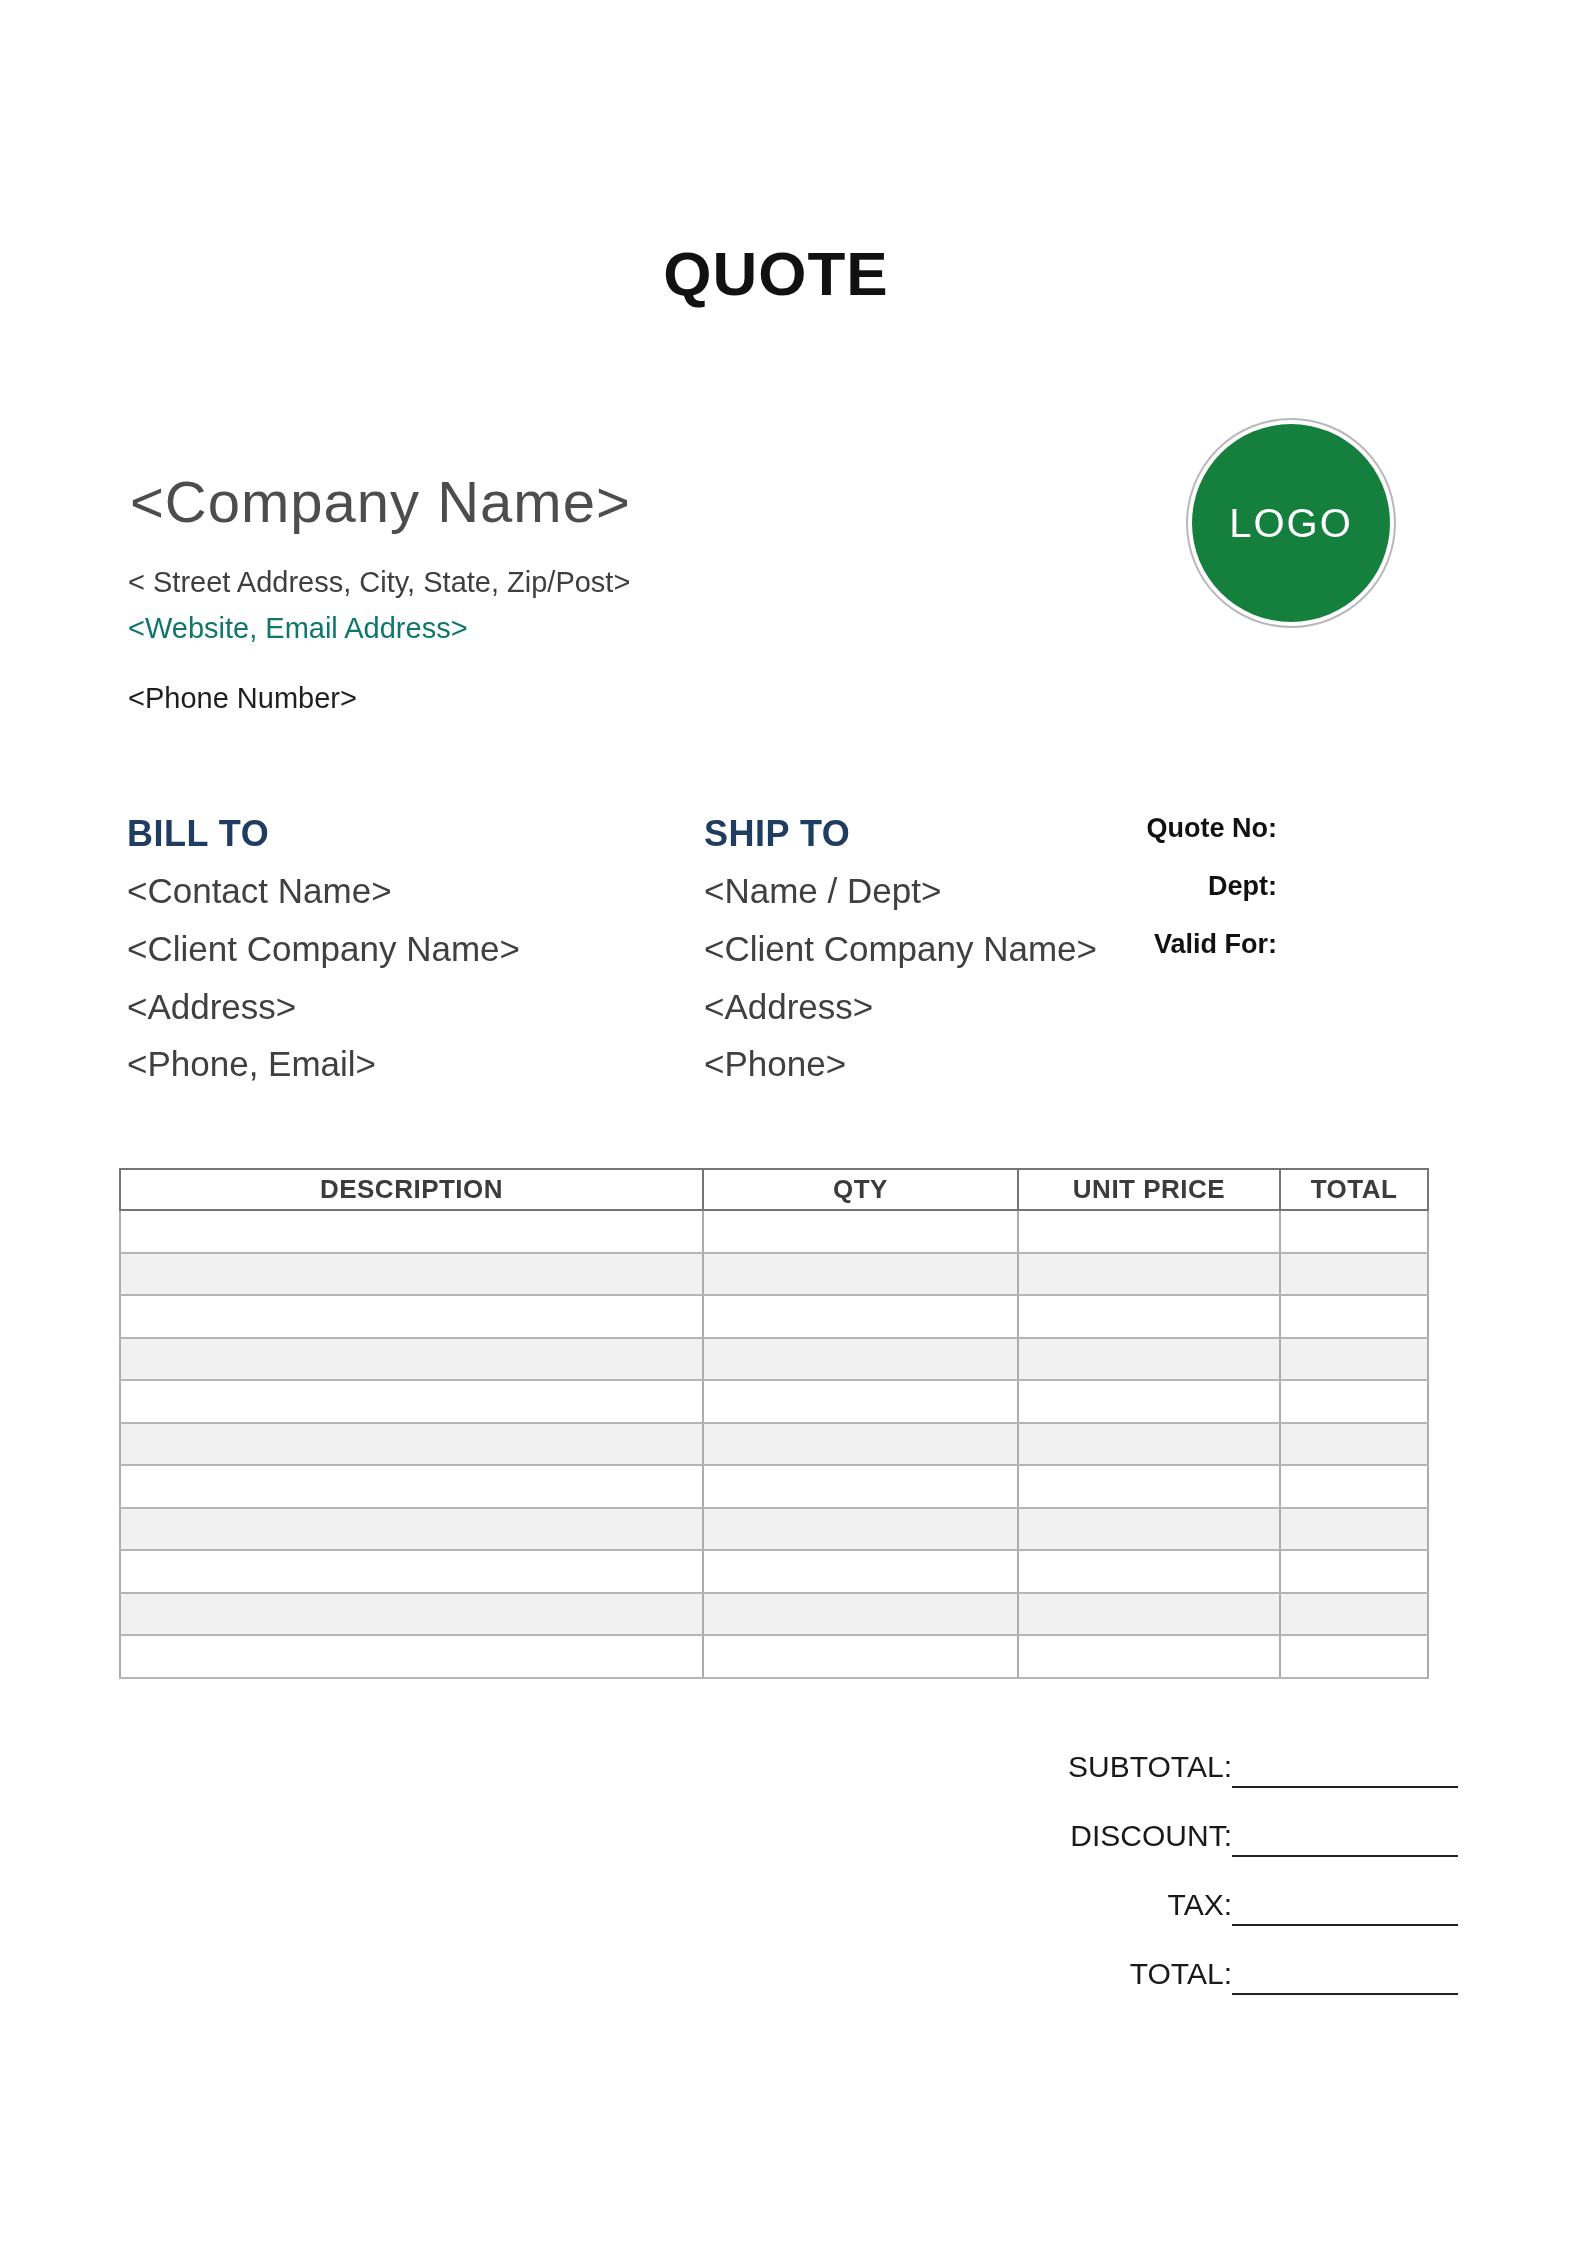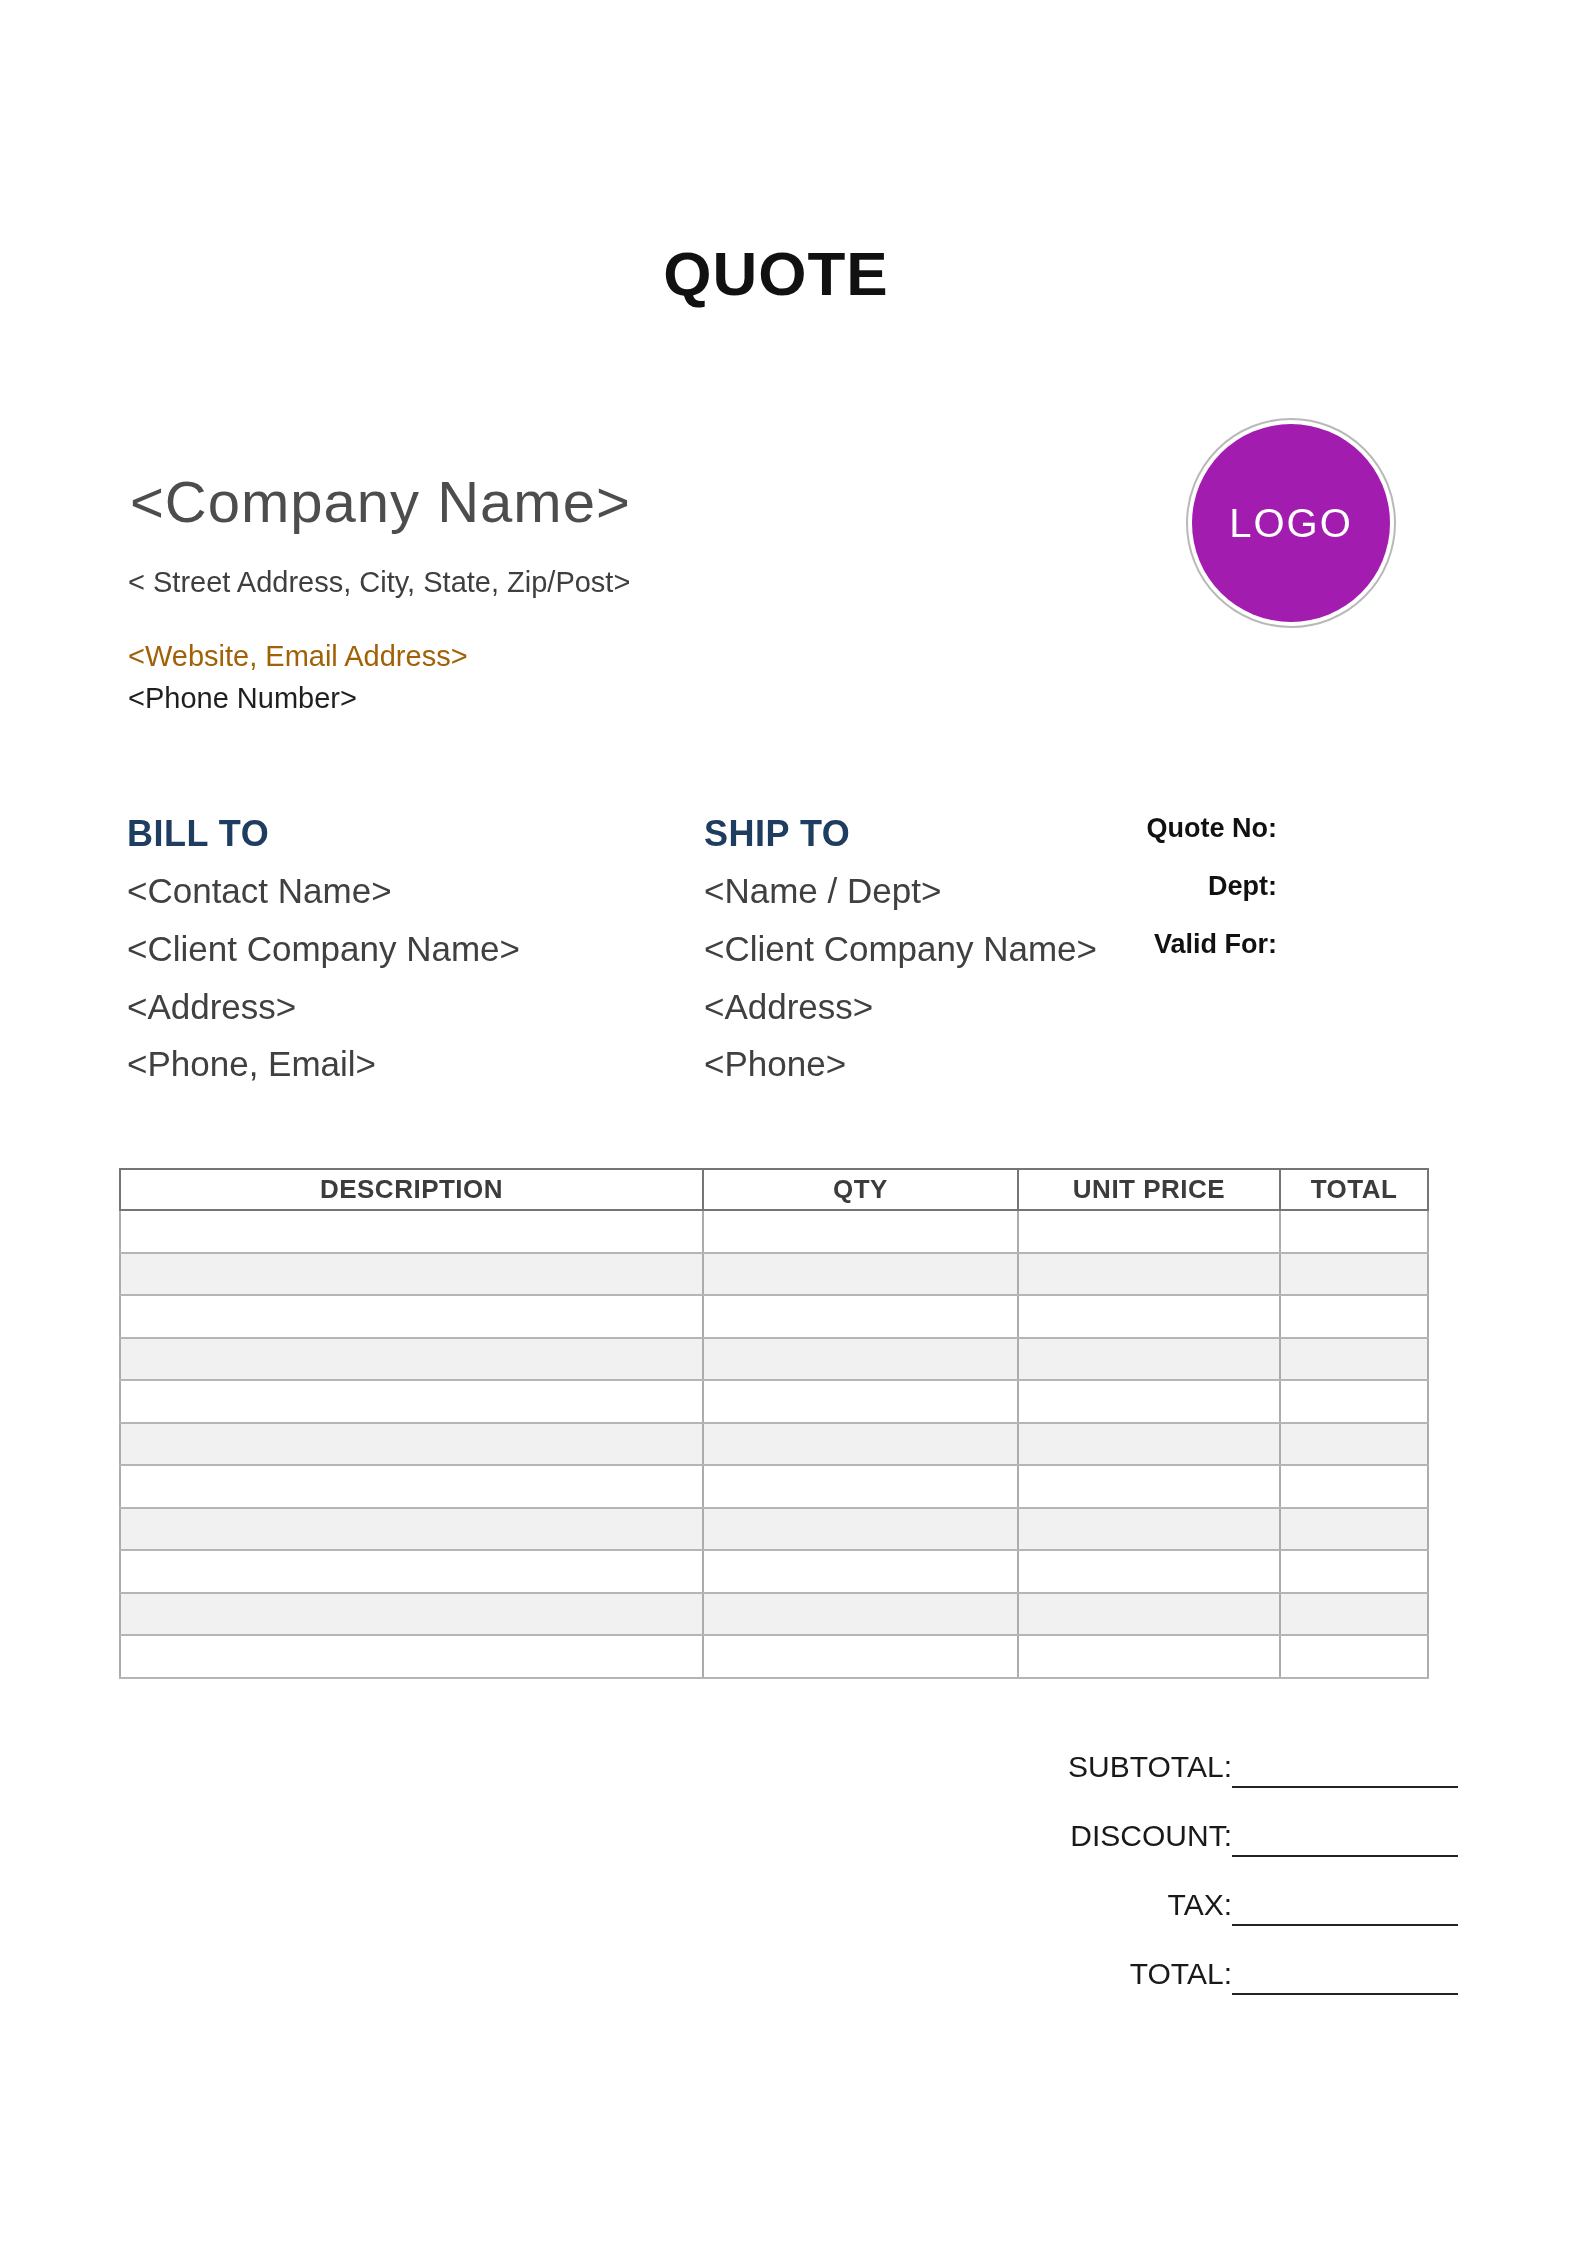--- a/index.html
+++ b/index.html
@@ -32,23 +32,23 @@
     letter-spacing: 1px;
   }
   .company-address {
     position: absolute;
     left: 128px; top: 566px;
     font-size: 29px;
     color: #3f3f3f;
   }
   .company-web {
     position: absolute;
-    left: 128px; top: 640px;
+    left: 128px; top: 612px;
     font-size: 29px;
-    color: #a16207;
+    color: #0f766e;
   }
   .company-phone {
     position: absolute;
     left: 128px; top: 682px;
     font-size: 29px;
     color: #1f1f1f;
   }
 
   
   .logo-ring {
@@ -56,21 +56,21 @@
     left: 1186px; top: 418px;
     width: 210px; height: 210px;
     border: 2px solid #b9b9b9;
     border-radius: 50%;
     box-sizing: border-box;
     display: flex; align-items: center; justify-content: center;
   }
   .logo-circle {
     width: 198px; height: 198px;
     border-radius: 50%;
-    background: #a21caf;
+    background: #15803d;
     display: flex; align-items: center; justify-content: center;
   }
   .logo-text {
     color: #ffffff;
     font-size: 40px;
     letter-spacing: 2px;
   }
 
   
   .col-heading {

